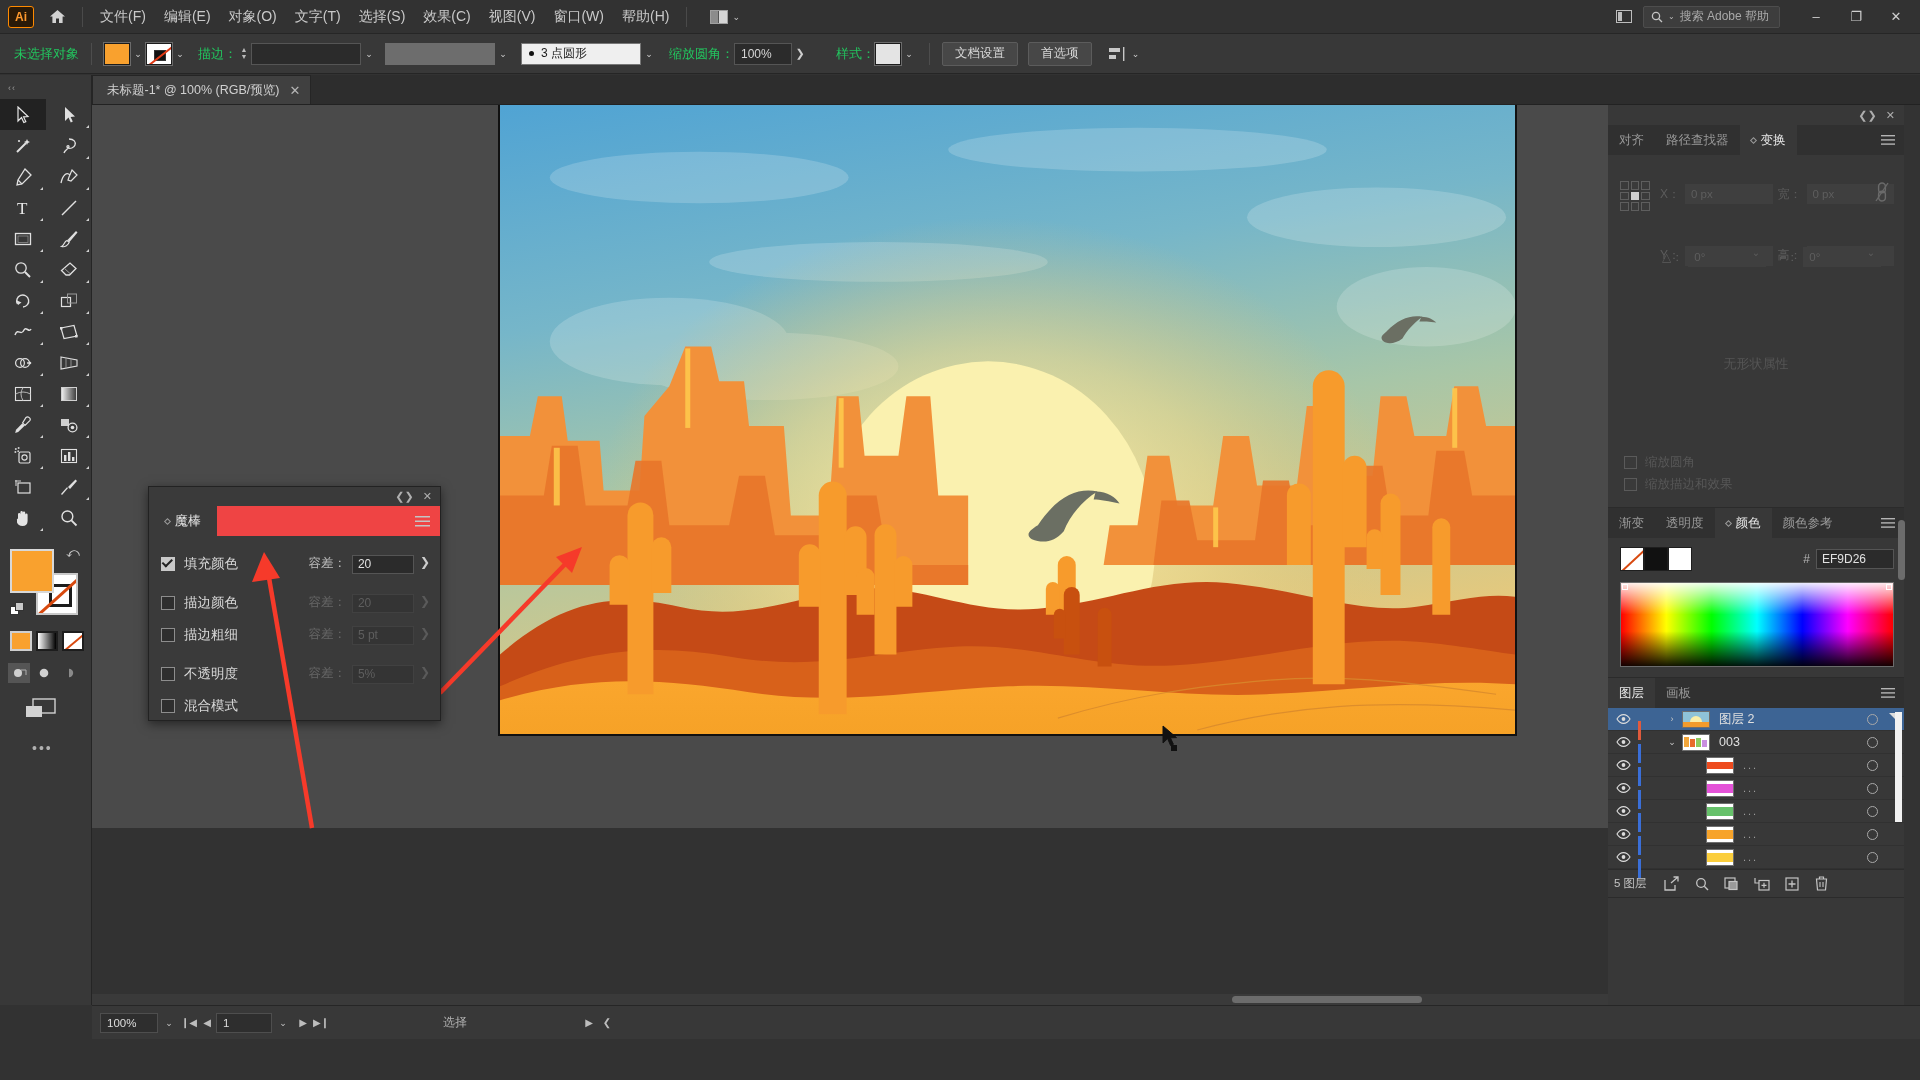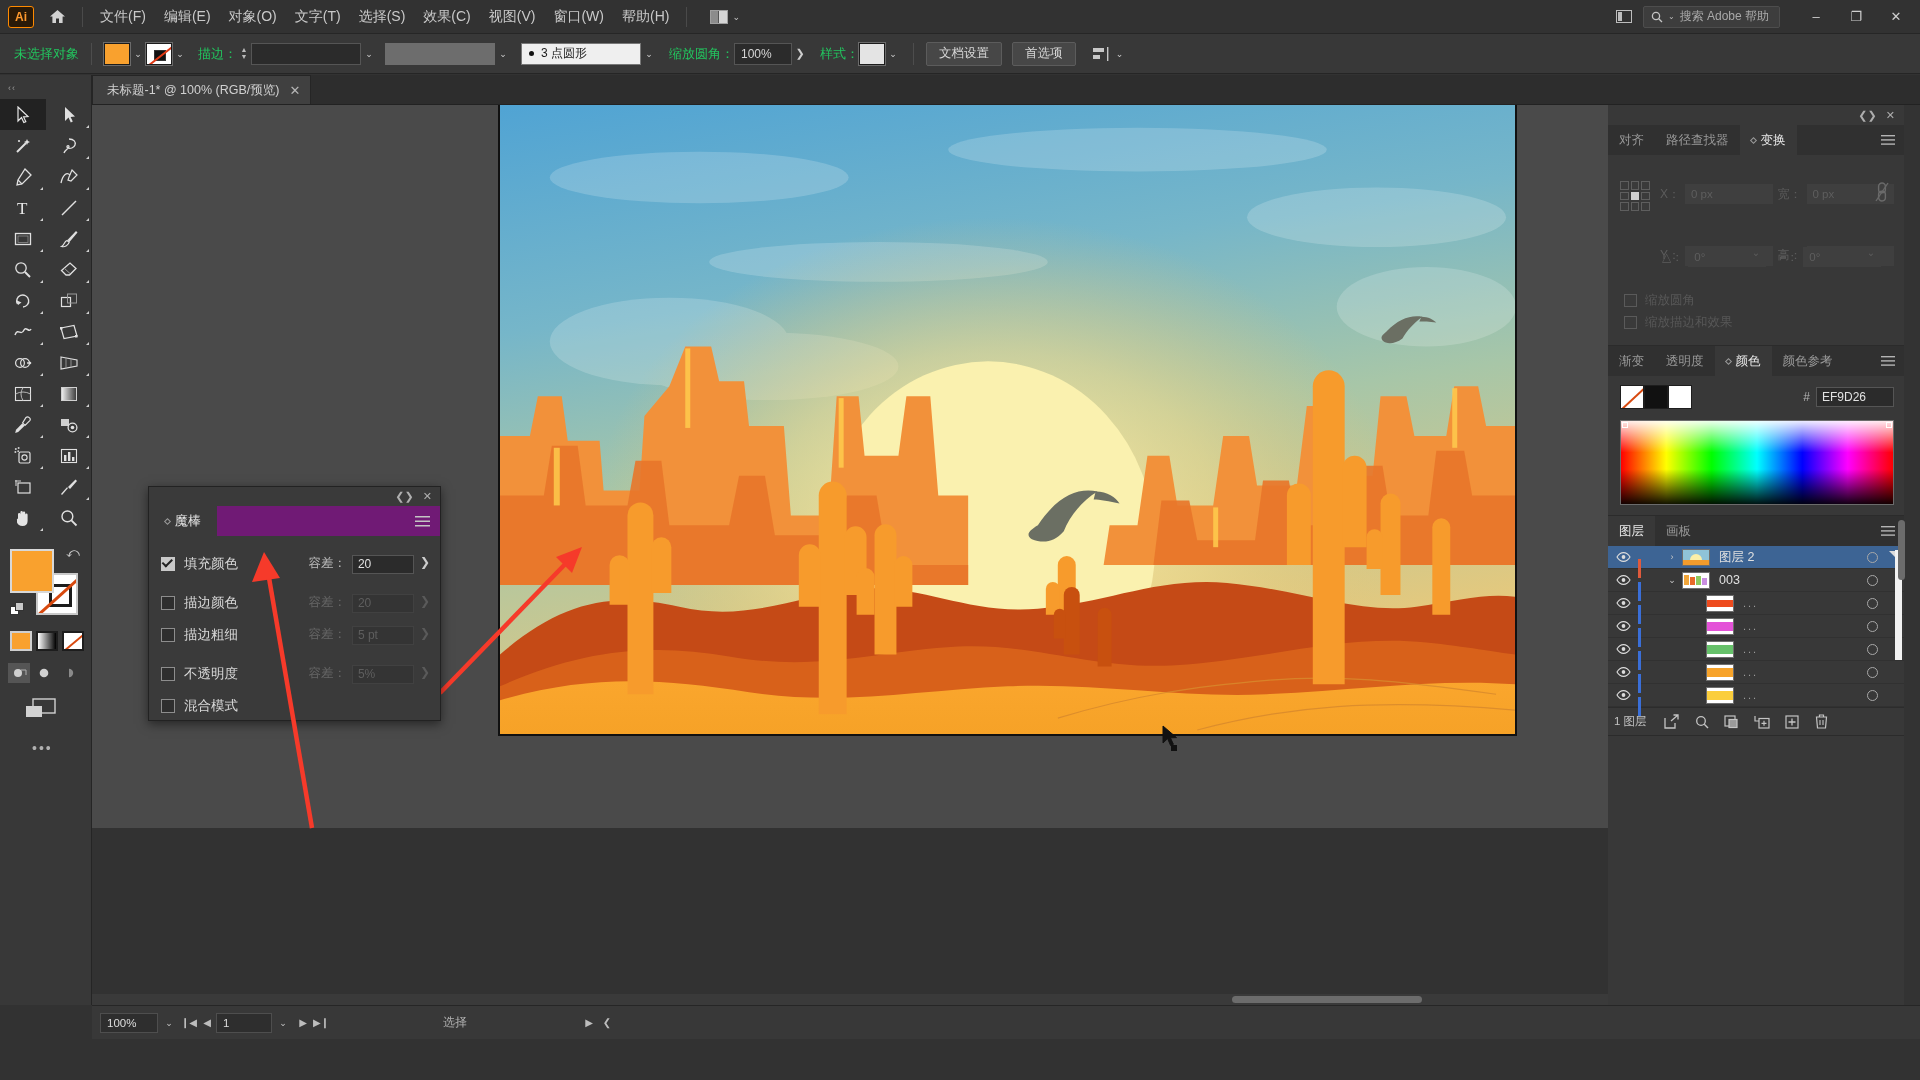--- a/index.html
+++ b/index.html
@@ -146,21 +146,21 @@
   .art-svg{display:block;width:100%;height:100%;}
   .ai-cursor{position:absolute;left:1070px;top:620px;}
 
   
   .mw-panel{
     position:absolute;left:148px;top:486px;width:293px;height:235px;
     background:#3a3a3a;border:1px solid #222;box-shadow:0 3px 10px rgba(0,0,0,.5);
   }
   .mw-bar{height:19px;background:#3a3a3a;display:flex;align-items:center;justify-content:flex-end;gap:9px;padding-right:8px;}
   .mw-bar span{color:#b0b0b0;font-size:11px;line-height:1;}
-  .mw-tabs{height:30px;background:#701a75;display:flex;align-items:stretch;}
+  .mw-tabs{height:30px;background:#ef4444;display:flex;align-items:stretch;}
   .mw-tab{
     display:flex;align-items:center;gap:5px;padding:0 16px;background:#3a3a3a;
     color:#e2e2e2;font-size:13px;
   }
   .mw-tab .dot{width:5px;height:5px;border:1px solid #9a9a9a;transform:rotate(45deg);}
   .mw-menu{margin-left:auto;display:flex;align-items:center;padding-right:10px;}
   .mw-body{padding:12px 10px 0 12px;}
   .mw-row{display:flex;align-items:center;height:32px;}
   .mw-row.gap{margin-top:7px;}
   .cb{
@@ -359,21 +359,21 @@
     <div class="profile-box" style="margin-left:10px;">
       <span class="profile-dot"></span>
       <span>3 点圆形</span>
     </div>
     <div class="caret">⌄</div>
 
     <div class="ob-label" style="margin-left:12px;">缩放圆角：</div>
     <div class="ob-field opacity">100%</div>
     <div class="caret" style="font-size:11px;">❯</div>
 
-    <div class="ob-label" style="margin-left:12px;">样式：</div>
+    <div class="ob-label" style="margin-left:28px;">样式：</div>
     <div class="style-sw"></div>
     <div class="caret">⌄</div>
 
     <div class="ob-sep"></div>
     <div class="ob-btn">文档设置</div>
     <div class="ob-btn" style="margin-left:10px;">首选项</div>
     <div class="align-ic" style="margin-left:16px;">
       <svg width="17" height="14" viewBox="0 0 17 14">
           <rect x="0" y="1" width="11" height="4" fill="#c7c7c7"></rect>
           <rect x="0" y="8" width="7" height="4" fill="#c7c7c7"></rect>
@@ -909,20 +909,21 @@
               <line x1="2" y1="20" x2="14" y2="2" stroke="#6a6a6a" stroke-width="1.3"></line>
             </svg>
         </div>
         <div class="xf-row3">
           <span class="xf-lbl">△：</span>
           <span class="xf-sel">0°</span>
           <span class="xf-lbl" style="margin-left:8px;">⌐：</span>
           <span class="xf-sel">0°</span>
         </div>
       </div>
+      <div class="noprop">无形状属性</div>
       <div class="chk-rows">
         <div class="chk-row">
           <span class="cbx"></span>
           <span>缩放圆角</span>
         </div>
         <div class="chk-row">
           <span class="cbx"></span>
           <span>缩放描边和效果</span>
         </div>
       </div>
@@ -1126,21 +1127,21 @@
               </svg>
           </span>
           <span class="lname dots">...</span>
           <span class="ltarget"></span>
         </div>
 
         <div class="lay-scroll"></div>
       </div>
 
       <div class="lay-foot">
-        <span class="lay-count">1 图层</span>
+        <span class="lay-count">5 图层</span>
         <span class="lfbtn">
           <svg width="15" height="15" viewBox="0 0 15 15">
               <path d="M1 4 V14 H11 V9" fill="none" stroke="#c4c4c4" stroke-width="1.3"></path>
               <path d="M7 7 L14 1 M9.5 1 H14 V5.5" fill="none" stroke="#c4c4c4" stroke-width="1.3"></path>
             </svg>
         </span>
         <span class="lfbtn">
           <svg width="14" height="14" viewBox="0 0 14 14">
               <circle cx="6" cy="6" r="4.3" fill="none" stroke="#c4c4c4" stroke-width="1.3"></circle>
               <line x1="9.3" y1="9.3" x2="13" y2="13" stroke="#c4c4c4" stroke-width="1.4"></line>

